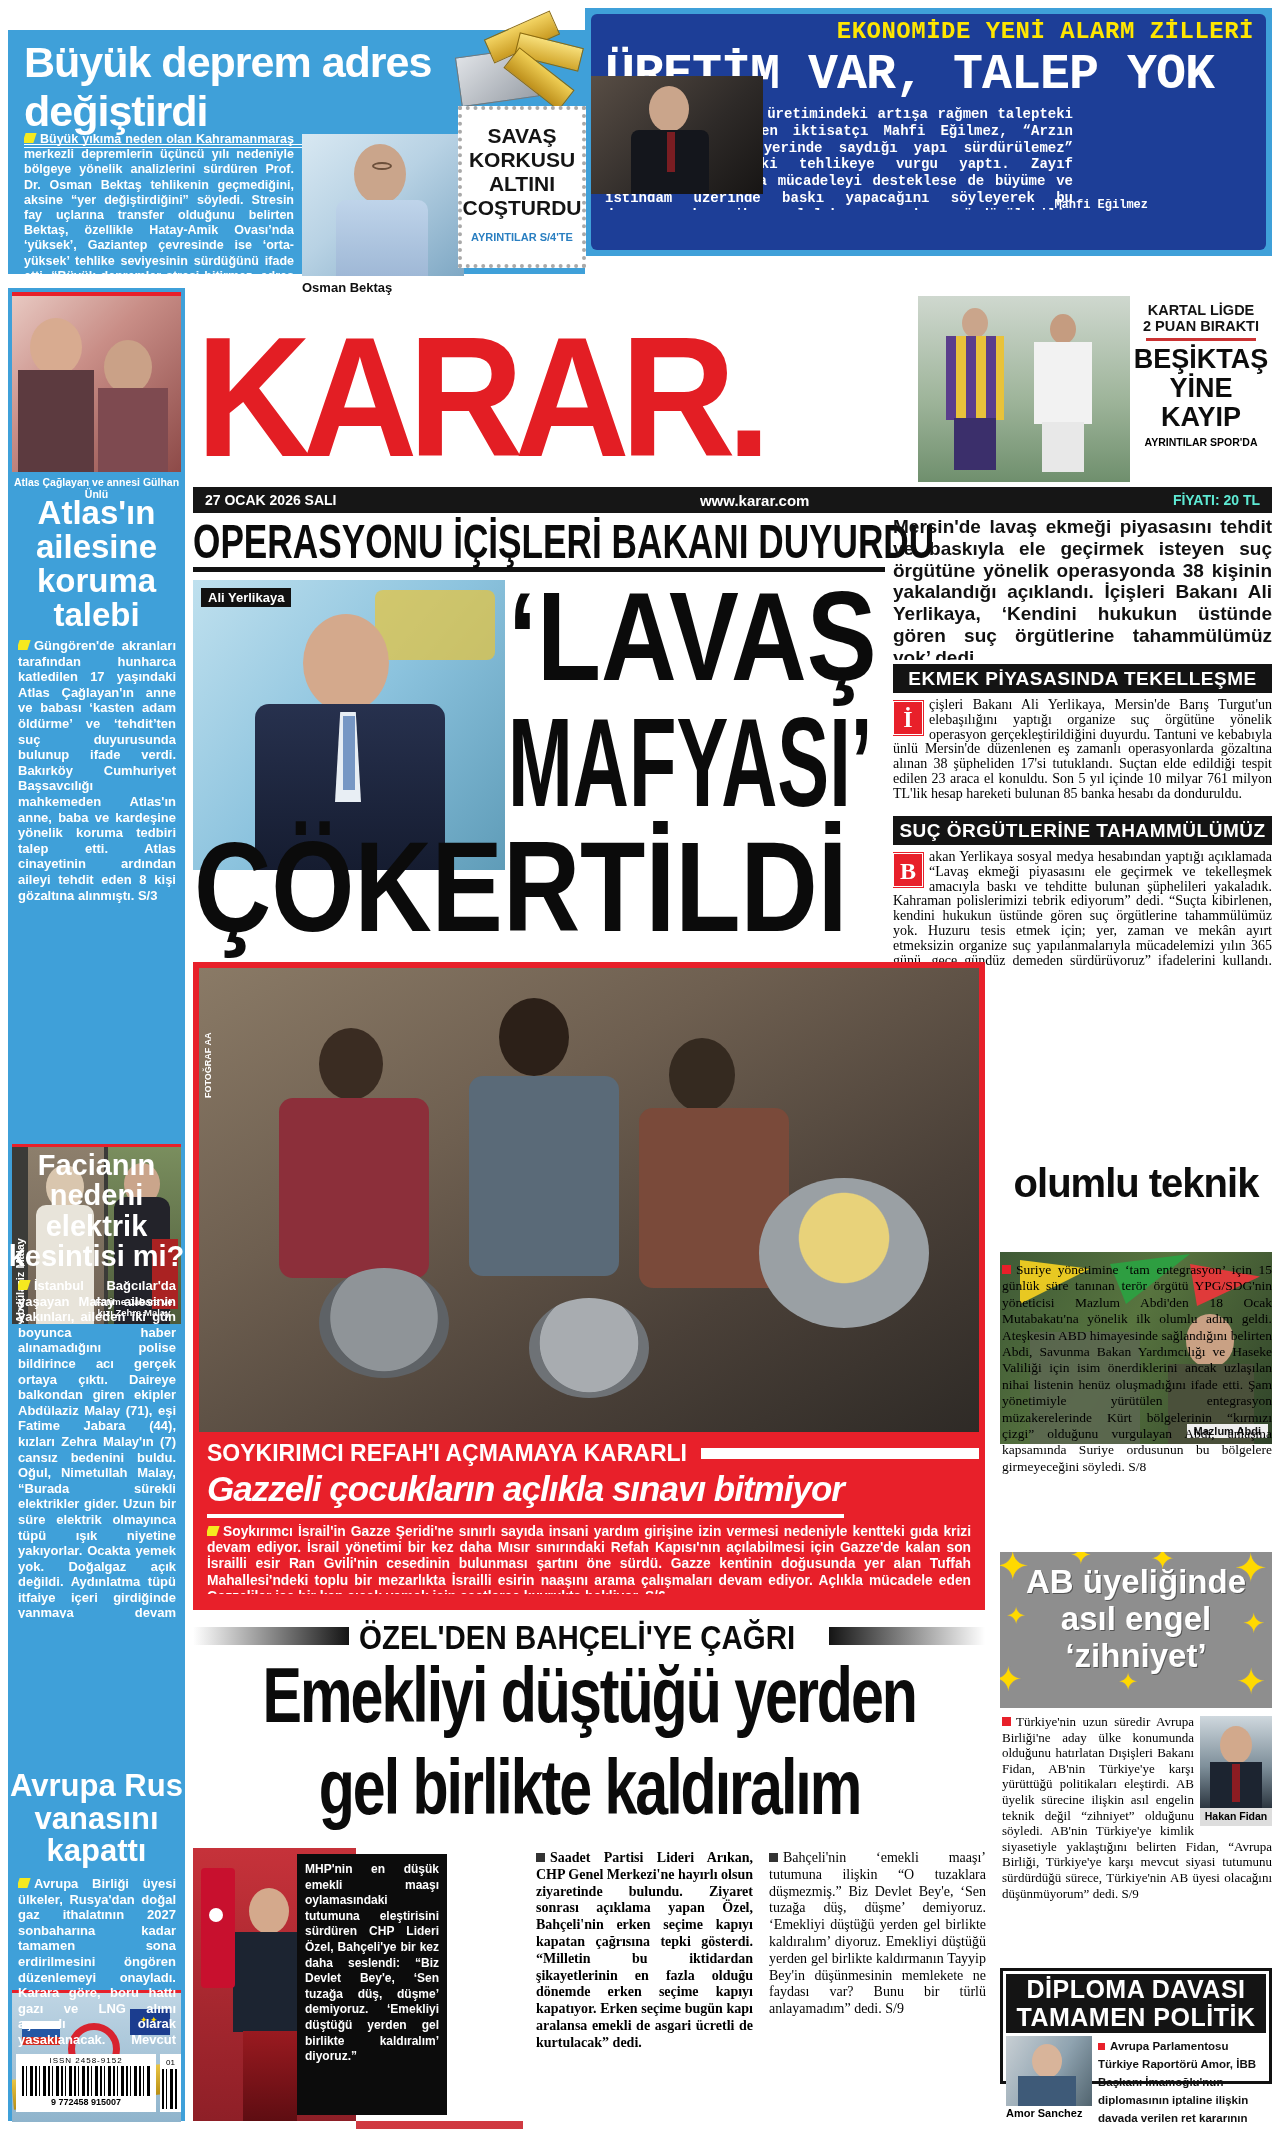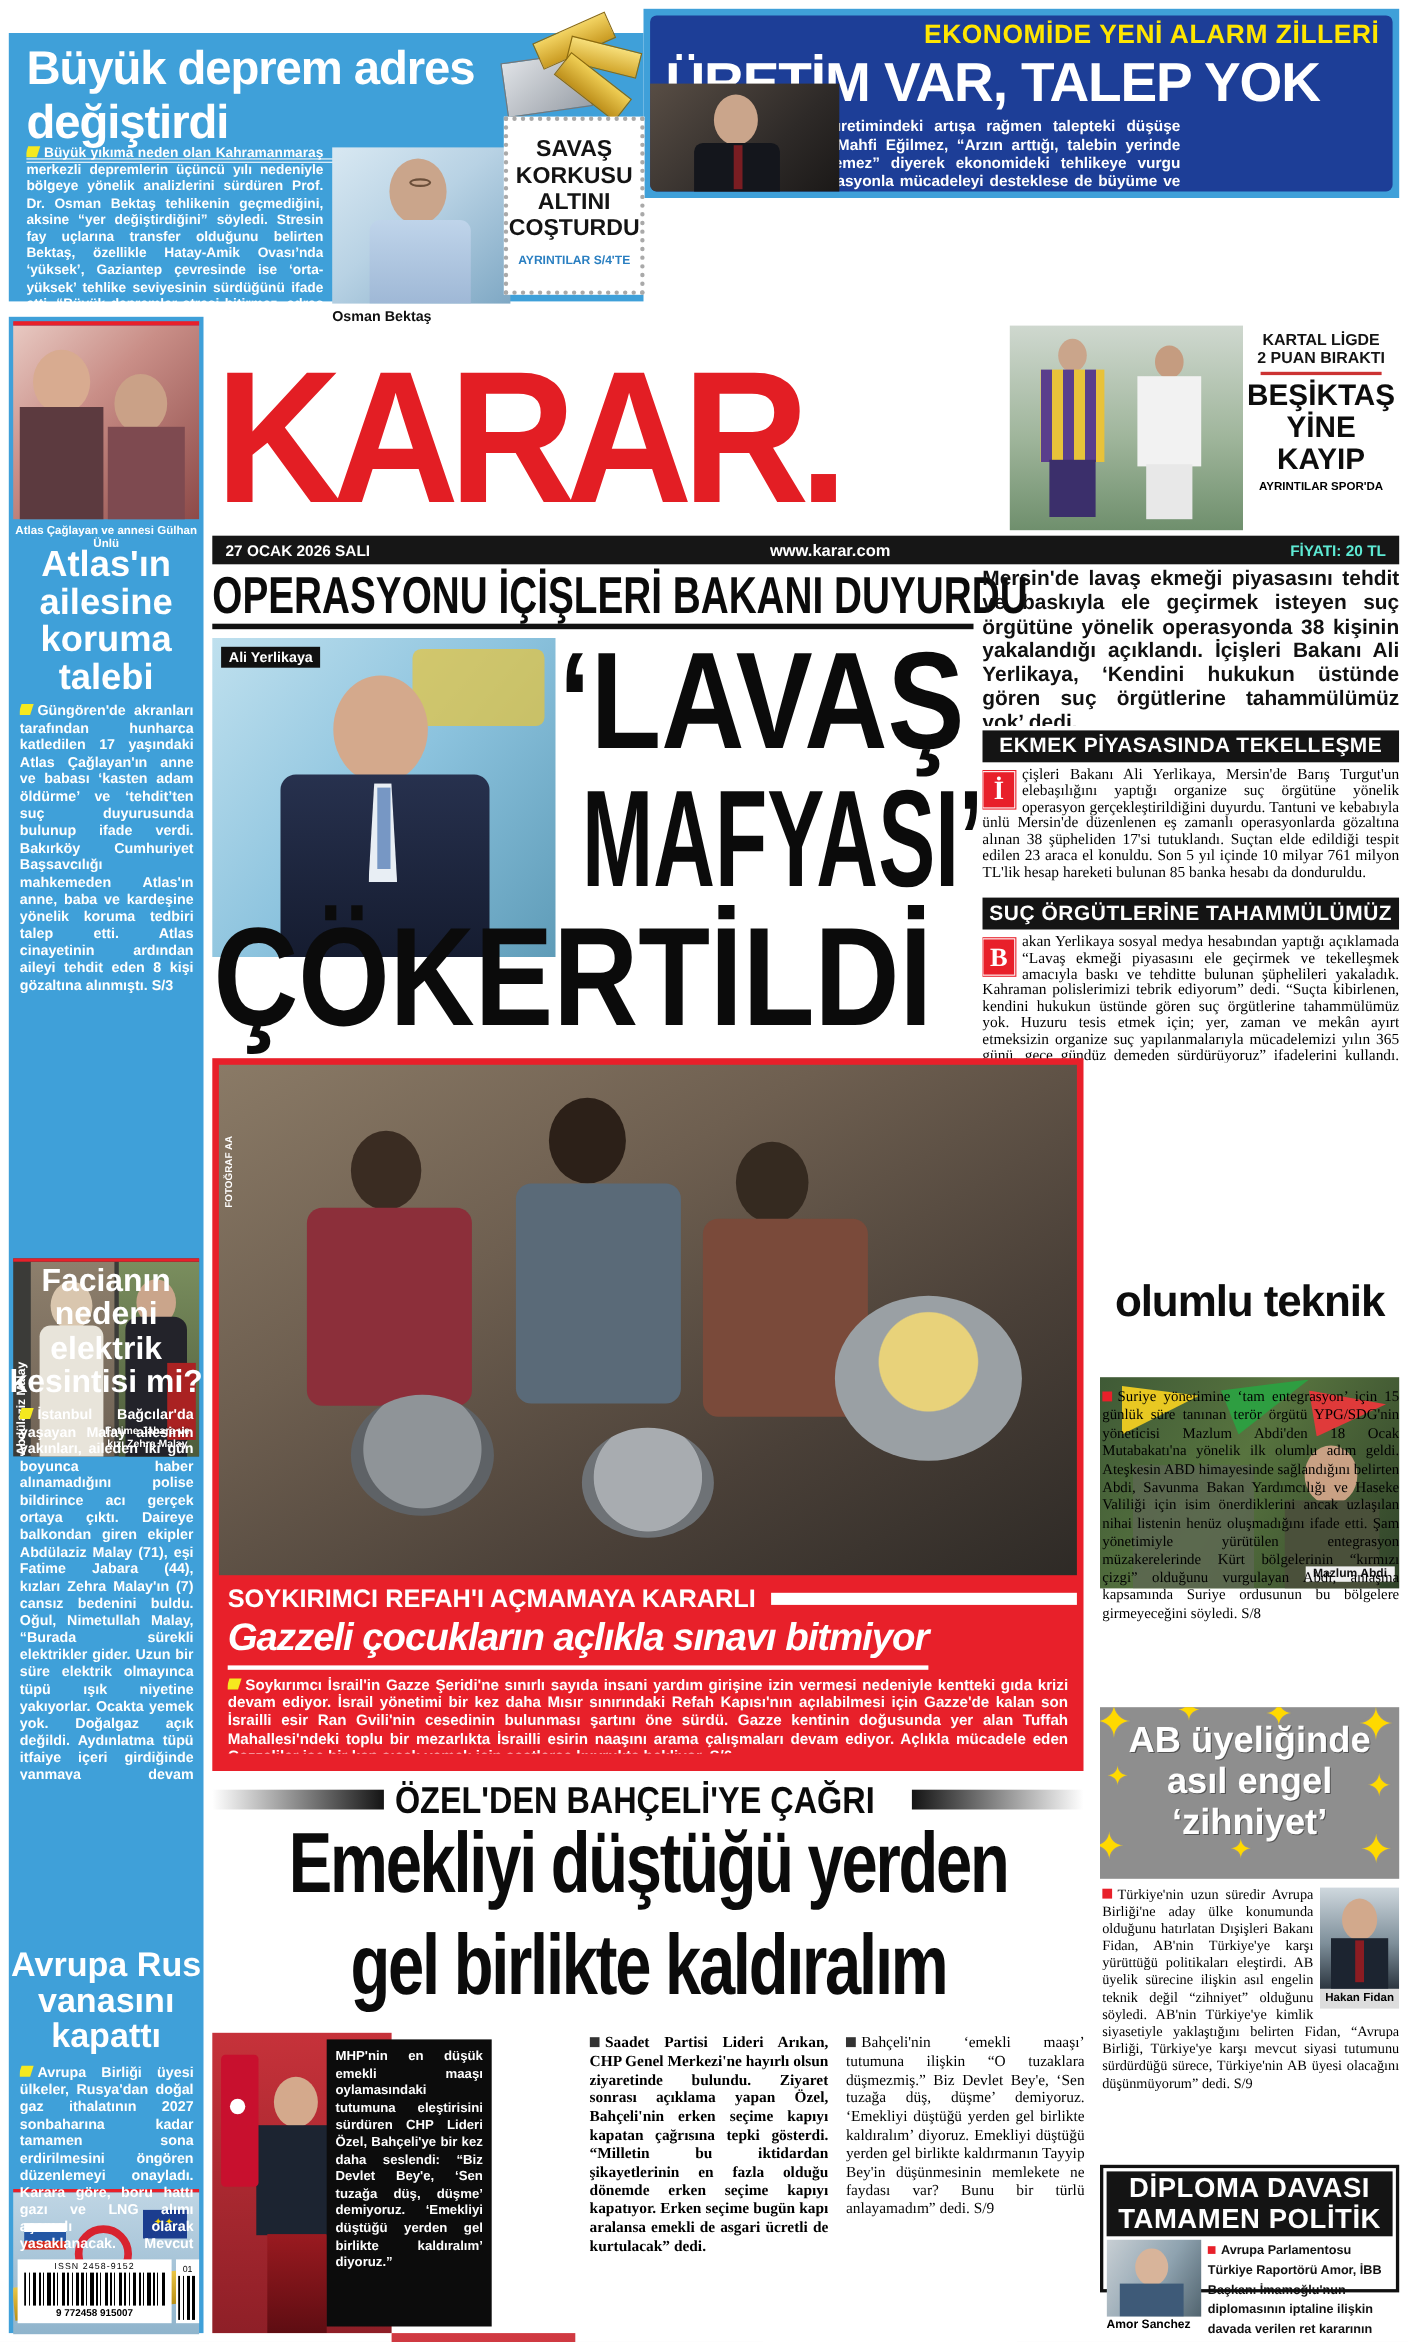--- a/index.html
+++ b/index.html
@@ -54,21 +54,21 @@
   <div class="abs" style="left:458px; top:106px; width:128px; height:162px; background:#fff; border:4px dotted #a9a9a9; z-index:6; text-align:center; padding-top:14px;">
     <div style="font-size:21px; font-weight:900; color:#141414; line-height:1.15;">
       <div>SAVAŞ</div>
       <div>KORKUSU</div>
       <div>ALTINI</div>
       <div>COŞTURDU</div>
     </div>
     <div style="margin-top:10px; font-size:11px; font-weight:700; color:#2A7FC1;">AYRINTILAR S/4'TE</div>
   </div>
 
-  <div class="abs blue" style="left:585px; top:8px; width:687px; height:172px; padding:6px;">
+  <div class="abs blue" style="left:585px; top:8px; width:687px; height:248px; padding:6px;font-family:Liberation Mono, monospace;">
     <div style="position:relative; width:100%; height:100%; background:#1D3E97; border-radius:6px; overflow:hidden;">
       <div class="abs" style="right:12px; top:4px; font-size:24px; font-weight:900; color:#FFE600; letter-spacing:.5px;">EKONOMİDE YENİ ALARM ZİLLERİ</div>
       <div class="abs wtxt" style="left:14px; top:32px; font-size:50px; font-weight:900; letter-spacing:-1px;">ÜRETİM VAR, TALEP YOK</div>
       <div class="abs wtxt jt" style="left:14px; top:92px; width:468px; height:104px; font-size:14px; font-weight:700; line-height:16.8px; overflow:hidden;">
         <span class="bullet-y"></span><span>Sanayi ve hizmet üretimindeki artışa rağmen talepteki düşüşe dikkat çeken iktisatçı Mahfi Eğilmez, “Arzın arttığı, talebin yerinde saydığı yapı sürdürülemez” diyerek ekonomideki tehlikeye vurgu yaptı. Zayıf talebin enflasyonla mücadeleyi desteklese de büyüme ve istihdam üzerinde baskı yapacağını söyleyerek bu durumun ekonomik canlılık açısından sürdürülebilir olmadığını kaydetti. S/5</span>
       </div>
       <div class="abs photo" style="right:8px; top:62px; width:180px; height:118px; background:linear-gradient(135deg,#5a4f46 0%,#2e2a28 60%,#171514 100%);">
         <div class="head" style="left:66px; top:10px; width:40px; height:46px; background:#caa58b;"></div>
         <div class="abs" style="left:48px; top:54px; width:78px; height:64px; background:#14161c; border-radius:8px 8px 0 0;"></div>
         <div class="abs" style="left:84px; top:56px; width:8px; height:40px; background:#7a1d22;"></div>
@@ -187,21 +187,21 @@
   <div class="abs photo" style="left:193px; top:580px; width:312px; height:290px; background:linear-gradient(130deg,#bfe0ee 0%,#8cc3de 50%,#5f9cb8 100%);">
     <div class="abs" style="right:10px; top:10px; width:120px; height:70px; background:#e8c53a; border-radius:8px; opacity:.7;"></div>
     <div class="head" style="left:110px; top:34px; width:86px; height:98px; background:#d4a98c;"></div>
     <div class="abs" style="left:62px; top:124px; width:190px; height:166px; background:linear-gradient(#27314e,#151c30); border-radius:14px 14px 0 0;"></div>
     <div class="abs" style="left:142px; top:132px; width:26px; height:90px; background:#e8eef4; clip-path:polygon(20% 0,80% 0,100% 100%,0 100%);"></div>
     <div class="abs" style="left:150px; top:136px; width:12px; height:74px; background:#7797c4;"></div>
     <div class="abs" style="left:8px; top:8px; background:#111; color:#fff; font-size:13px; font-weight:700; padding:2px 7px;">Ali Yerlikaya</div>
   </div>
 
   <div class="abs" style="left:508px; top:574px;"><span class="stretch" style="font-size:108px; transform:scale(0.97,1.16);">‘LAVAŞ</span></div>
-  <div class="abs" style="left:508px; top:700px;margin-left:21px;"><span class="stretch" style="font-size:108px; transform:scale(0.72,1.16);">MAFYASI’</span></div>
+  <div class="abs" style="left:508px; top:700px;"><span class="stretch" style="font-size:108px; transform:scale(0.72,1.16);">MAFYASI’</span></div>
   <div class="abs" style="left:194px; top:824px;"><span class="stretch" style="font-size:108px; transform:scale(0.99,1.18);">ÇÖKERTİLDİ</span></div>
 
   <div class="abs" style="left:893px; top:516px; width:379px; height:450px; overflow:hidden;">
     <div class="jt" style="font-size:19px; font-weight:700; line-height:21.8px; height:144px; color:#111; overflow:hidden;">Mersin'de lavaş ekmeği piyasasını tehdit ve baskıyla ele geçirmek isteyen suç örgütüne yönelik operasyonda 38 kişinin yakalandığı açıklandı. İçişleri Bakanı Ali Yerlikaya, ‘Kendini hukukun üstünde gören suç örgütlerine tahammülümüz yok’ dedi.</div>
     <div class="hdr-bar" style="margin-top:4px; height:29px; line-height:29px; font-size:19px;">EKMEK PİYASASINDA TEKELLEŞME</div>
     <div class="serif jt" style="margin-top:5px; font-size:14px; line-height:14.8px; height:112px; overflow:hidden;">
       <span class="dropcap">İ</span><span>çişleri Bakanı Ali Yerlikaya, Mersin'de Barış Turgut'un elebaşılığını yaptığı organize suç örgütüne yönelik operasyon gerçekleştirildiğini duyurdu. Tantuni ve kebabıyla ünlü Mersin'de düzenlenen eş zamanlı operasyonlarda gözaltına alınan 38 şüpheliden 17'si tutuklandı. Suçtan elde edildiği tespit edilen 23 araca el konuldu. Son 5 yıl içinde 10 milyar 761 milyon TL'lik hesap hareketi bulunan 85 banka hesabı da donduruldu.</span>
     </div>
     <div class="hdr-bar" style="margin-top:6px; height:29px; line-height:29px; font-size:19px;">SUÇ ÖRGÜTLERİNE TAHAMMÜLÜMÜZ YOK</div>
     <div class="serif jt" style="margin-top:5px; font-size:14px; line-height:14.8px; height:120px; overflow:hidden;">

